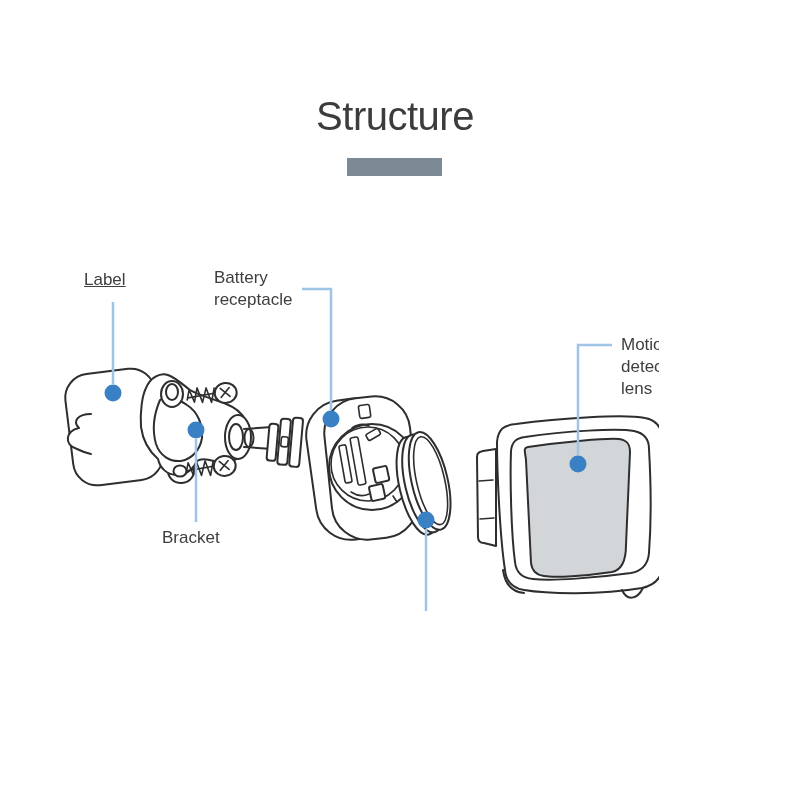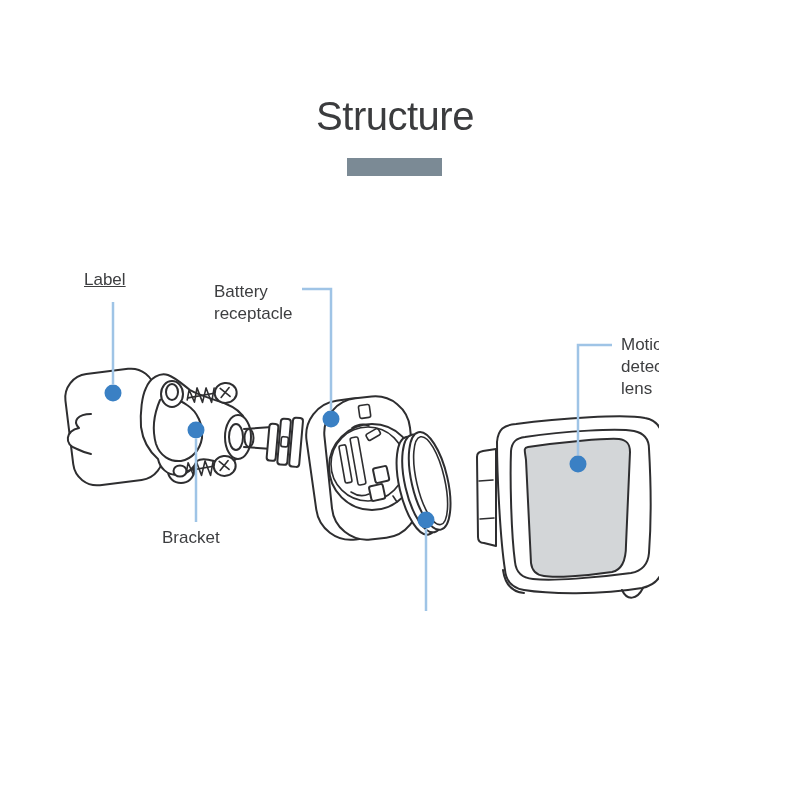--- a/index.html
+++ b/index.html
@@ -43,21 +43,21 @@
     position:absolute; top:0; left:0;
   }
   .callout-text{
     position:absolute;
     font-size:17px;
     line-height:22px;
     color:var(--text);
     white-space:pre-line;
   }
   .ct-label{left:84px; top:269px;text-decoration:underline;}
-  .ct-receptacle{left:214px; top:281px; width:102px;}
+  .ct-receptacle{left:214px; top:267px; width:102px;}
   .ct-bracket{left:162px; top:527px; width:78px; text-align:left;}
   .ct-battery{left:399px; top:617px; line-height:23px;}
   .ct-lens{left:621px; top:334px;}
   
   .outline{stroke:var(--outline); stroke-width:2; fill:none; stroke-linecap:round; stroke-linejoin:round;}
   .outline-fill{stroke:var(--outline); stroke-width:2; fill:#fff; stroke-linecap:round; stroke-linejoin:round;}
   .outline-thin{stroke:var(--outline); stroke-width:1.6; fill:none; stroke-linecap:round; stroke-linejoin:round;}
   .erase{fill:#fff; stroke:none;}
   .lens-panel{stroke:var(--outline); stroke-width:2; fill:var(--lens-fill); stroke-linejoin:round;}
   .callout-line{stroke:var(--callout-line); stroke-width:2.5; fill:none;}

